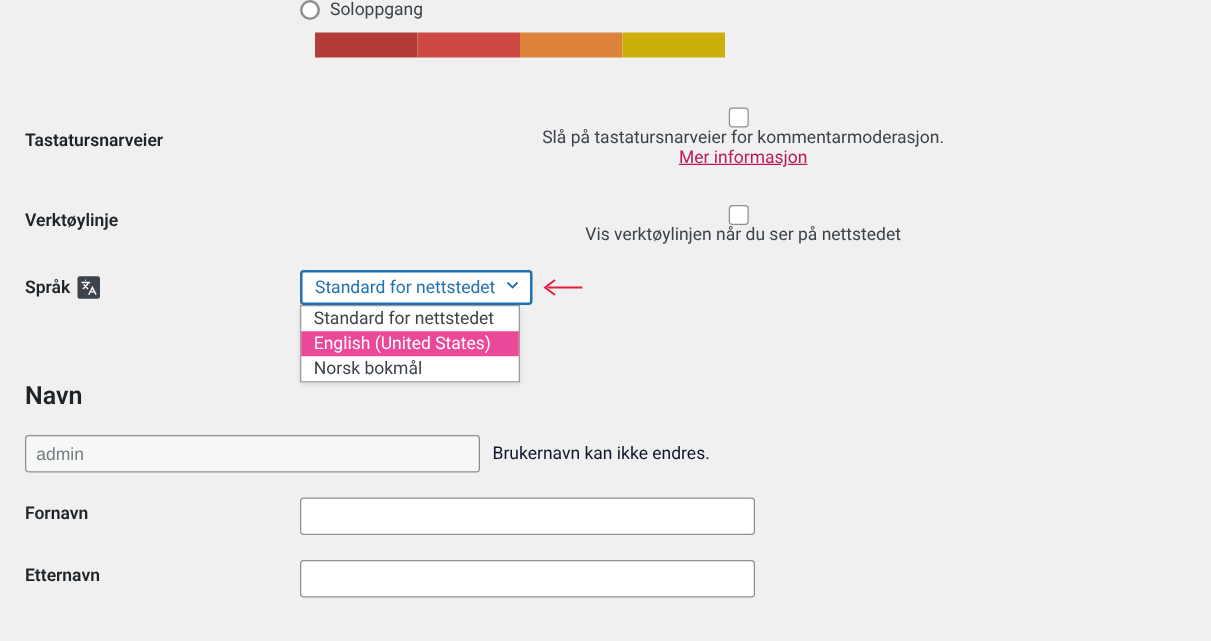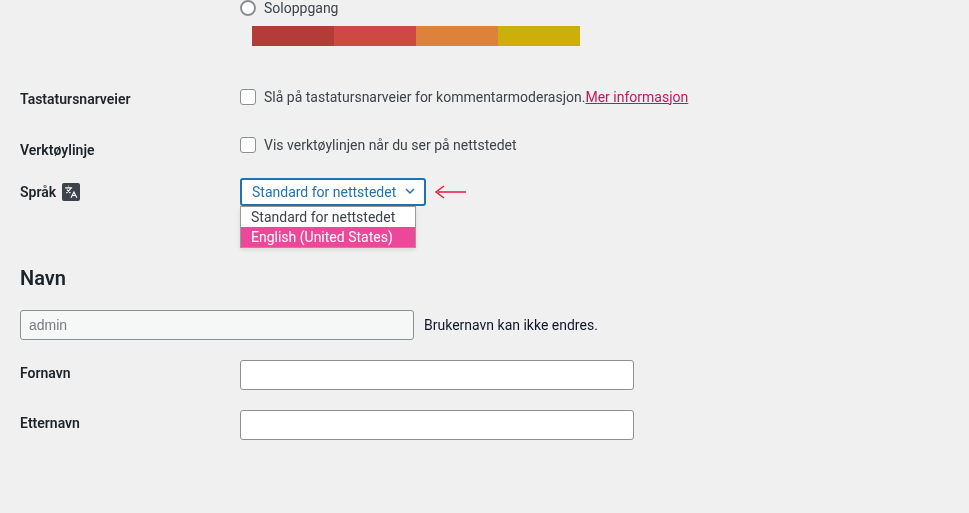--- a/index.html
+++ b/index.html
@@ -42,20 +42,21 @@
       margin-top: 8px;
       margin-left: 12px;
     }
     .swatch {
       width: 82px;
       height: 20px;
     }
     .checkbox-row {
       display: flex;
       align-items: center;
+      flex-direction: column;
     }
     .checkbox-box {
       width: 16px;
       height: 16px;
       border: 1px solid #8c8f94;
       border-radius: 3px;
       background: #fff;
       margin-right: 8px;
     }
     .link {
@@ -129,21 +130,21 @@
       color: #e51a3e;
       font-size: 20px;
     }
     h2.section-heading {
       font-size: 20px;
       font-weight: 600;
       color: #1d2327;
       margin: 30px 0 20px 0;
     }
     .text-input {
-      width: 394px;
+      width: 364px;
       padding: 4px 8px;
       border: 1px solid #8c8f94;
       border-radius: 3px;
       font-size: 14px;
       height: 30px;
       background: #fff;
     }
     .text-input.readonly {
       background: #f6f7f7;
       color: #787c82;
@@ -214,20 +215,21 @@
         <span>Standard for nettstedet</span>
         <span class="select-chevron">
           <svg width="12" height="12" viewBox="0 0 12 12">
               <path d="M2 4 L6 8 L10 4" fill="none" stroke="#2271b1" stroke-width="1.5"></path>
             </svg>
         </span>
       </div>
       <div class="dropdown">
         <div class="dropdown-option">Standard for nettstedet</div>
         <div class="dropdown-option highlighted">English (United States)</div>
+        <div class="dropdown-option">Norsk bokmål</div>
       </div>
     </div>
     <span class="arrow-annotation">
       <svg width="36" height="20" viewBox="0 0 36 20">
         <line x1="36" y1="10" x2="8" y2="10" stroke="#e51a3e" stroke-width="1.5"></line>
         <polyline points="14,4 6,10 14,16" fill="none" stroke="#e51a3e" stroke-width="1.5"></polyline>
       </svg>
     </span>
   </div>
 </div>

